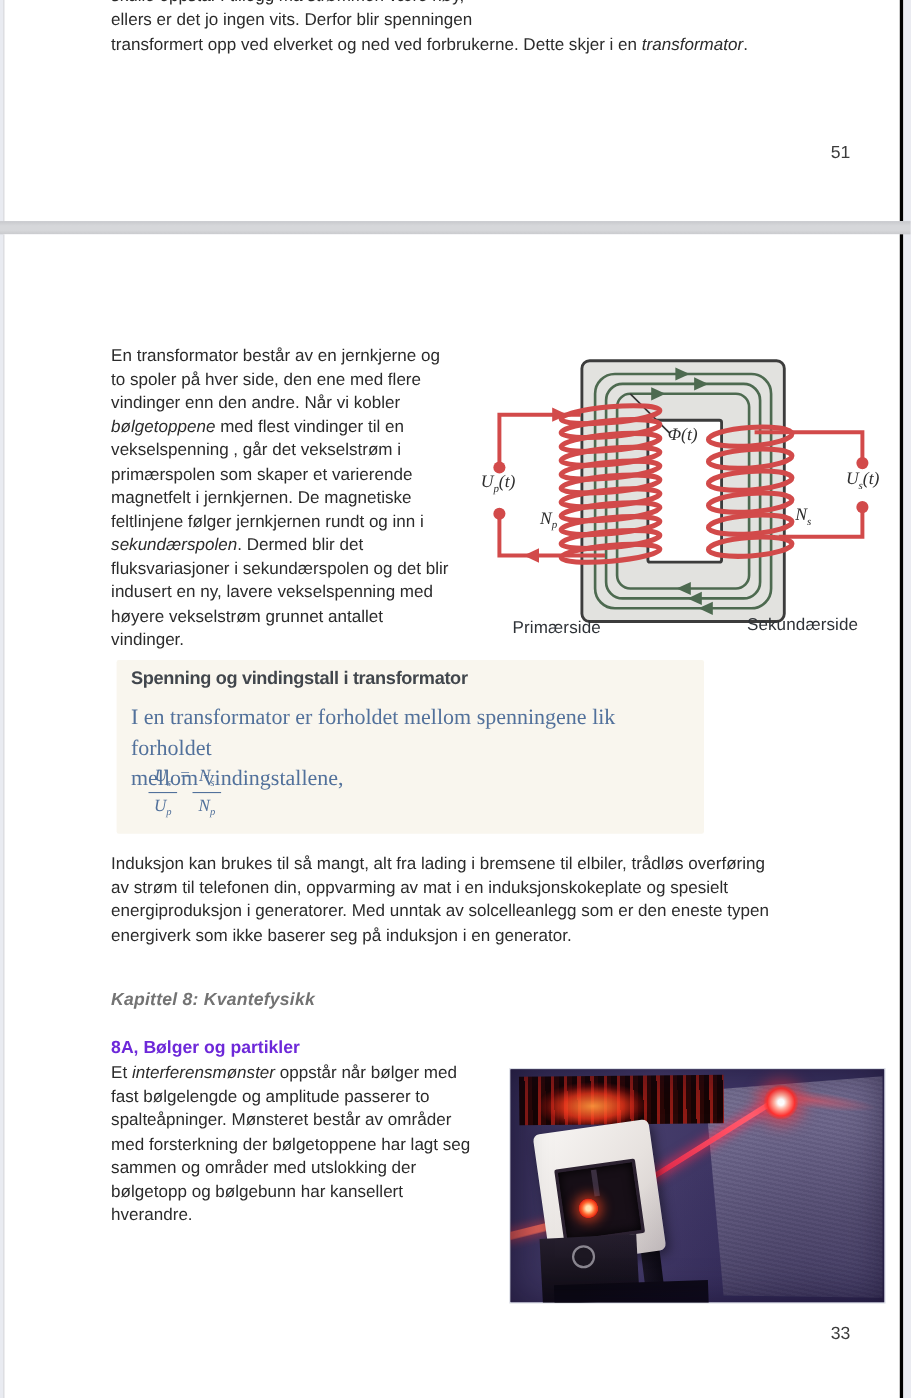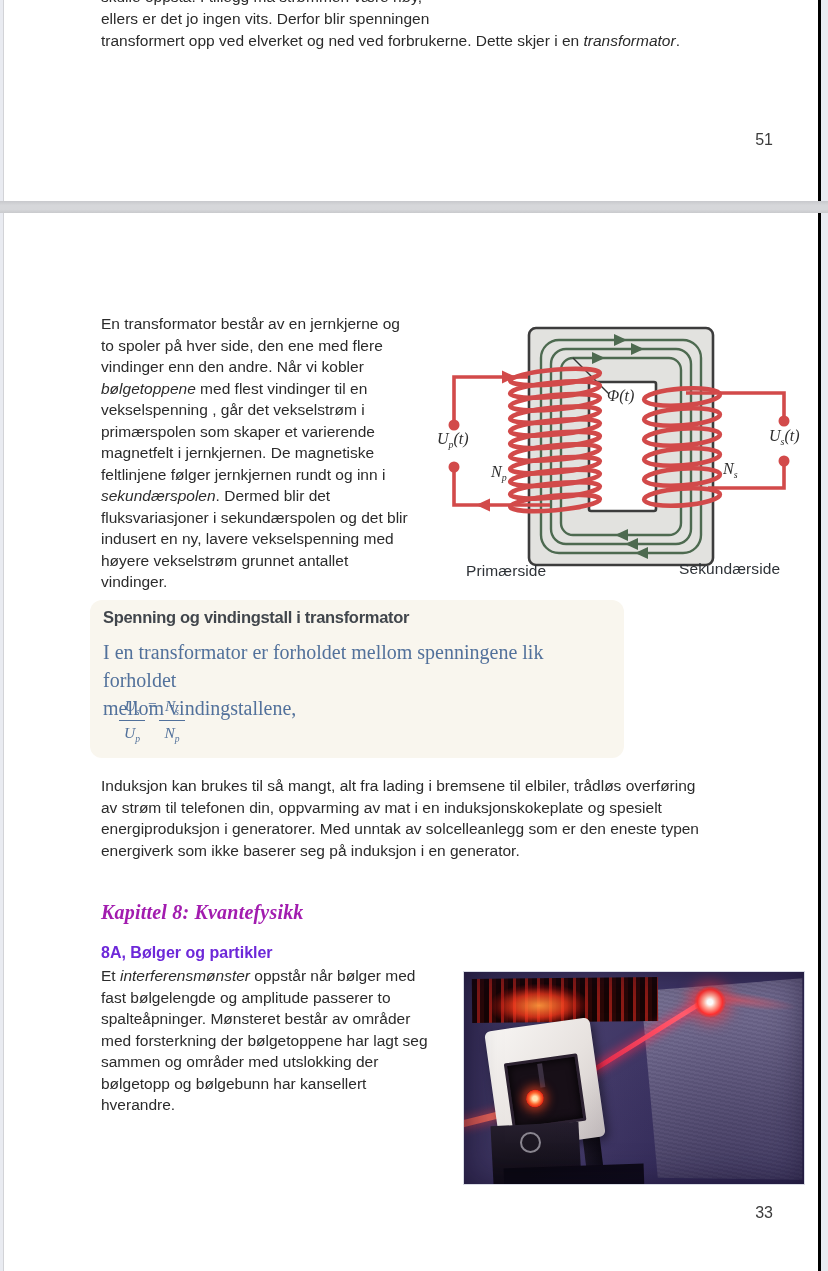--- a/index.html
+++ b/index.html
@@ -9,32 +9,32 @@
   .page{position:absolute;left:3px;width:818px;background:#fff;
     border-left:1px solid #d2d3d7;border-right:3px solid #000000;box-sizing:border-box;overflow:hidden;}
   .page1{top:0;height:201px;}
   .page2{top:213px;height:1115px;}
   .gapband{position:absolute;left:0;top:201px;width:828px;height:12px;
     background:linear-gradient(#c7c8cc,#d6d7da 35%,#d6d7da 70%,#c9cacd);}
   .bodytext{font-size:15.5px;line-height:21.5px;white-space:pre-line;color:#2b2b2b;}
   .p1text{line-height:22px;}
   .pagenum{font-size:16px;color:#3c3c3c;text-align:right;width:672px;left:97px;}
   
-  .infobox{left:86px;top:387px;width:534px;height:158px;background:#f9f6ee;border-radius:12px;}
+  .infobox{left:102px;top:387px;width:534px;height:158px;background:#f9f6ee;border-radius:2px;}
   .infobox-title{left:13px;top:8px;font-size:16.5px;font-weight:bold;letter-spacing:-0.3px;color:#41464c;}
   .infobox-body{left:13px;top:38px;width:508px;font-family:"Liberation Serif",serif;
     font-size:20px;line-height:28px;color:#52719b;white-space:pre-line;}
   .formula{left:28px;top:96px;display:flex;align-items:flex-start;gap:1px;
     font-family:"Liberation Serif",serif;font-style:italic;color:#52719b;font-size:15.5px;}
   .frac{display:inline-flex;flex-direction:column;align-items:center;}
   .frac .num{padding:1px 6px 3px;border-bottom:1.6px solid #52719b;}
   .frac .den{padding:3px 6px 1px;font-style:italic;}
   sub{font-size:0.62em;}
   
-  .chapter{font-size:20px;font-weight:bold;font-style:italic;color:#a21caf;letter-spacing:0.2px;font-family:Liberation Serif, serif;}
+  .chapter{font-size:16px;font-weight:bold;font-style:italic;color:#737373;letter-spacing:0.2px;}
   .sectionhead{font-size:16px;font-weight:bold;color:#6d28d9;}
   
   .figure{left:432px;top:104px;width:388px;height:272px;}
   .figlabel{font-family:"Liberation Serif",serif;font-style:italic;font-size:16px;color:#2e2e2e;}
   .sidelabel{font-size:15.5px;color:#2e3237;letter-spacing:0.1px;}
   
   .photo{left:460px;top:759px;width:340px;height:212px;overflow:hidden;background:#332c55;
     outline:1px solid #d8dbe4;}
   .ph-base{inset:0;background:linear-gradient(100deg,#322b53 0%,#453c6a 35%,#3c3463 60%,#352e58 100%);}
   .ph-wall{inset:0;background:linear-gradient(160deg,#837c9b 0%,#6e678c 40%,#5a5378 75%,#4e4870 100%);

